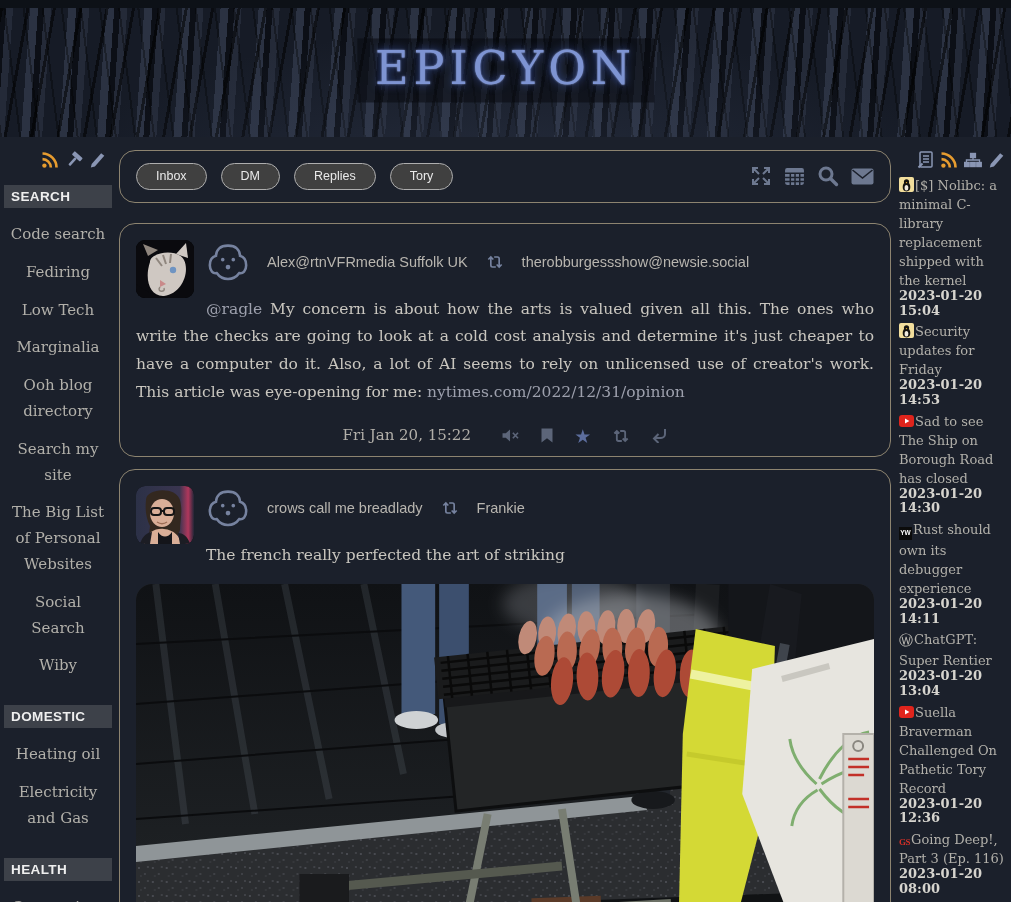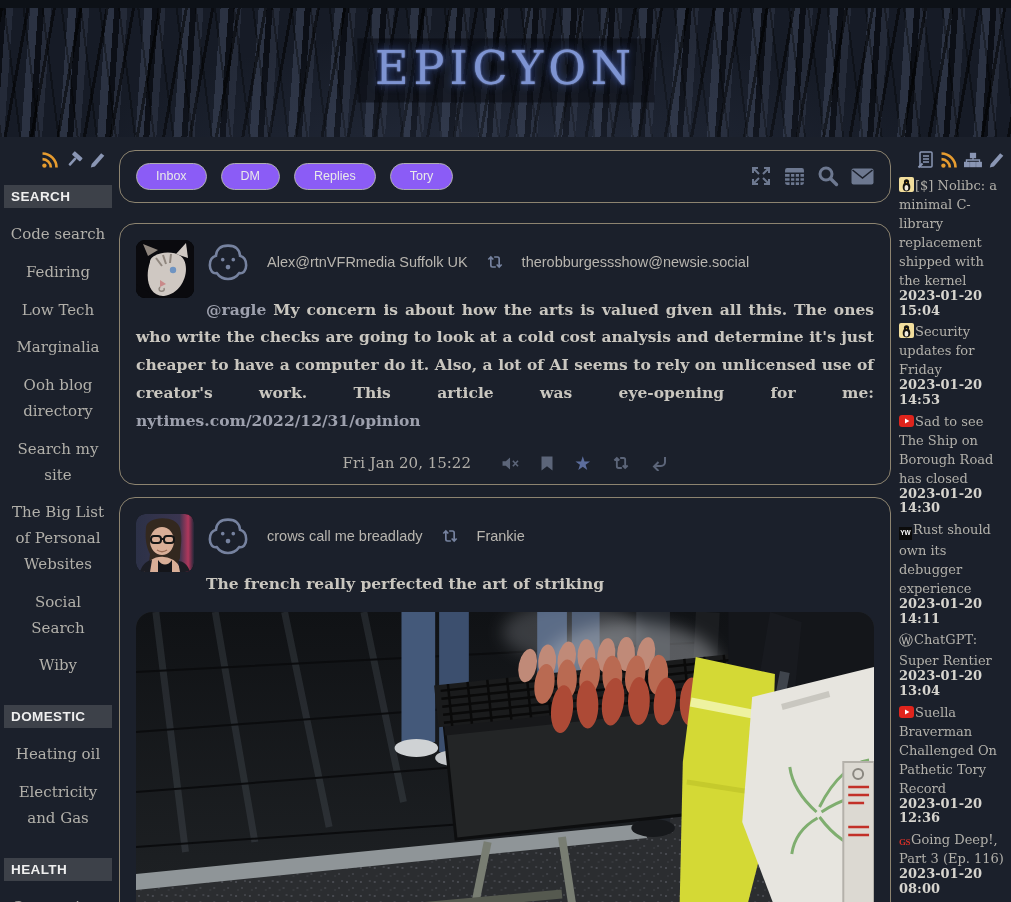--- a/index.html
+++ b/index.html
@@ -47,40 +47,40 @@
     cursor:pointer;text-decoration:none;text-align:center;
   }
   
   .card{
     border:1px solid #8d8470;border-radius:16px;background:transparent;
     padding:12px 16px;box-sizing:border-box;
   }
   .controls{display:flex;align-items:center;}
   .pill{
     font-family:"Liberation Sans", sans-serif;font-size:12.5px;color:#e9e9e9;
-    background:#8b5cf6;border:1px solid #aeaeae;border-radius:14px;
+    background:#404040;border:1px solid #aeaeae;border-radius:14px;
     padding:6px 19px;margin-right:14px;cursor:pointer;line-height:1;
   }
   .ctrl-icons{margin-left:auto;display:flex;gap:12px;align-items:center;color:#6d7890;}
   .ctrl-icons .icon-btn{color:#6d7890;}
   .post{margin-top:20px;padding:14px 16px 12px;}
   .post + .post{margin-top:12px;}
   .avatar{
     float:left;width:58px;height:58px;border-radius:9px;overflow:hidden;
     margin:2px 12px 4px 0;cursor:pointer;background:#000;
   }
   .avatar svg{display:block;}
   .post-head{display:flex;align-items:center;gap:17px;min-height:48px;}
   .dog-ico{color:#76829f;cursor:pointer;display:inline-flex;}
   .handle{
     font-family:"Liberation Sans", sans-serif;font-size:14.5px;color:#b8b5af;cursor:pointer;
   }
   .boost-ico{color:#76829f;display:inline-flex;}
   .post-body{
-    margin:10px 0 0;color:#c9c6bf;font-size:15.5px;line-height:1.8;text-align:justify;font-weight:bold;
+    margin:10px 0 0;color:#c9c6bf;font-size:15.5px;line-height:1.8;text-align:justify;
   }
   .post-link{color:#9da0ad;cursor:pointer;}
   .post-foot{margin-top:18px;text-align:center;color:#5c6579;white-space:nowrap;}
   .timestamp{color:#b2afa9;font-size:15px;margin-right:10px;cursor:pointer;}
   .foot-ico{display:inline-flex;vertical-align:middle;margin-left:15px;color:#5c6579;cursor:pointer;}
   .foot-star{font-size:19px;color:#5c6d9d;line-height:14px;vertical-align:middle;margin-left:15px;cursor:pointer;font-family:"DejaVu Sans",sans-serif;}
   .photo{
     clear:both;margin-top:14px;border-radius:16px;overflow:hidden;height:500px;cursor:pointer;
   }
   .photo svg{display:block;}

